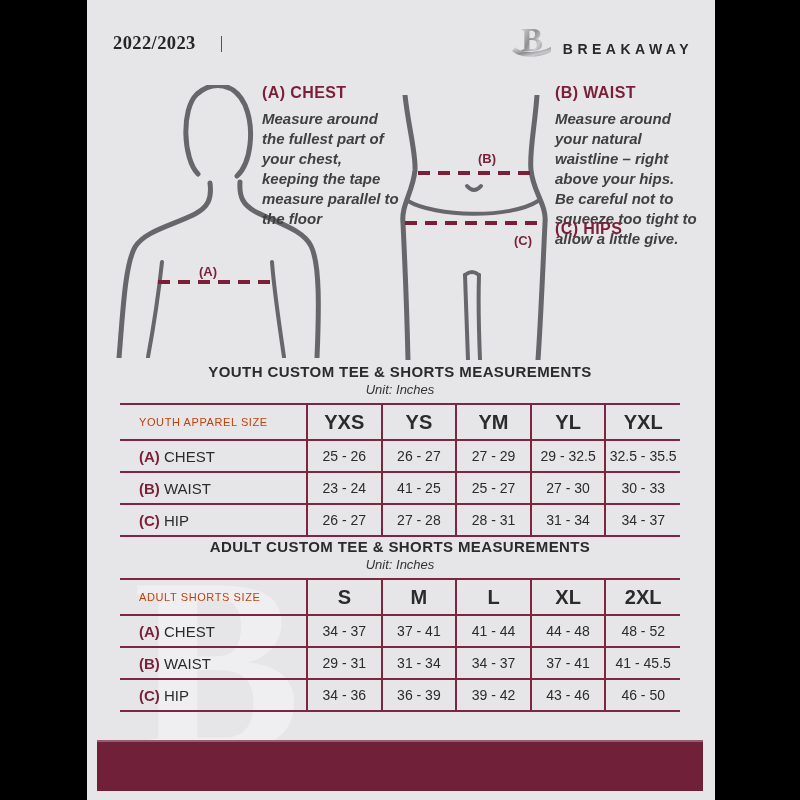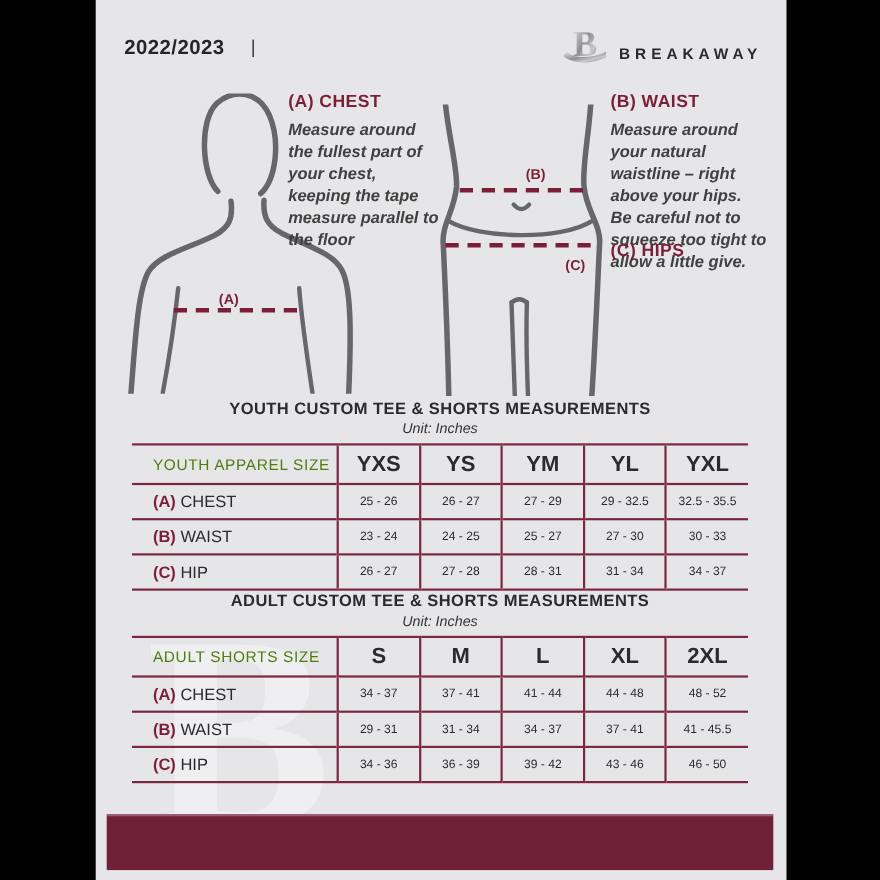--- a/index.html
+++ b/index.html
@@ -6,21 +6,21 @@
   body{position:relative;font-family:"Liberation Sans",sans-serif;}
   .page{position:absolute;left:87px;top:0;width:628px;height:800px;background:#e6e6e8;overflow:hidden;}
 
   
   .watermark{position:absolute;left:46px;top:540px;font-family:"Liberation Serif",serif;
     font-weight:bold;font-size:252px;line-height:1;color:#efeff1;z-index:0;user-select:none;}
 
   
   .hdr{position:absolute;top:22px;left:26px;right:22px;display:flex;justify-content:space-between;align-items:center;z-index:2;}
   .hdr-title{display:flex;align-items:center;gap:24px;font-weight:bold;font-size:18.5px;
-    letter-spacing:.4px;color:#262628;white-space:nowrap;}
+    letter-spacing:.4px;color:#262628;white-space:nowrap;font-family:Liberation Serif, serif;}
   .hdr-sep{font-weight:normal;color:#3a3a3c;font-size:17px;}
   .brand{display:flex;align-items:center;gap:9px;}
   .brand-name{font-weight:bold;font-size:14px;letter-spacing:4.5px;color:#29292b;white-space:nowrap;margin-top:12px;}
 
   
   .guide-text{position:absolute;z-index:1;}
   .guide-text h3{margin:0 0 7px 0;font-size:16px;font-weight:bold;color:#7b1f38;letter-spacing:.4px;}
   .guide-text p{margin:0;font-style:italic;font-size:15px;line-height:1.33;color:#404040;white-space:pre-line;font-weight:bold;}
   #chest-text{left:175px;top:84px;width:138px;}
   #waist-text{left:468px;top:84px;width:142px;}
@@ -33,23 +33,23 @@
   .tbl-slot{position:absolute;left:33px;width:560px;z-index:1;}
   #tbl-slot-0{top:363px;}
   #tbl-slot-1{top:538px;}
   .tbl-title{text-align:center;font-weight:bold;font-size:15px;letter-spacing:.4px;color:#2b2b2d;}
   .tbl-unit{text-align:center;font-style:italic;font-size:13px;color:#333335;margin-top:2px;}
   table.size{border-collapse:collapse;width:560px;margin-top:6px;table-layout:fixed;}
   table.size th,table.size td{border-top:2px solid #7c2740;padding:0;text-align:center;color:#2b2b2d;}
   table.size tr:last-child td{border-bottom:2px solid #7c2740;}
   table.size th+th,table.size td+td{border-left:2px solid #7c2740;}
   table.size th{height:34px;font-size:20px;font-weight:bold;}
-  table.size td{height:30px;font-size:11px;font-weight:normal;}
+  table.size td{height:30px;font-size:14px;font-weight:normal;}
   table.size .label-col{width:167px;text-align:left;padding-left:19px;}
-  table.size th.label-col{font-size:14px;font-weight:normal;letter-spacing:.6px;color:#4d7c0f;}
+  table.size th.label-col{font-size:11px;font-weight:normal;letter-spacing:.6px;color:#c2410c;}
   table.size td.label-col{font-size:15px;}
   .marker{font-weight:bold;color:#7b1f38;}
 
   
   .footer-bar{position:absolute;left:10px;top:740px;width:606px;height:51px;background:#71203a;
     box-shadow:inset 0 2px 0 rgba(255,255,255,.28);z-index:1;}
 </style>
 </head>
 <body>
 
@@ -140,21 +140,21 @@
             <td class="label-col"><span class="marker">(A)</span> CHEST</td>
             <td>25 - 26</td>
             <td>26 - 27</td>
             <td>27 - 29</td>
             <td>29 - 32.5</td>
             <td>32.5 - 35.5</td>
           </tr>
           <tr>
             <td class="label-col"><span class="marker">(B)</span> WAIST</td>
             <td>23 - 24</td>
-            <td>24 - 25</td>
+            <td>41 - 25</td>
             <td>25 - 27</td>
             <td>27 - 30</td>
             <td>30 - 33</td>
           </tr>
           <tr>
             <td class="label-col"><span class="marker">(C)</span> HIP</td>
             <td>26 - 27</td>
             <td>27 - 28</td>
             <td>28 - 31</td>
             <td>31 - 34</td>

